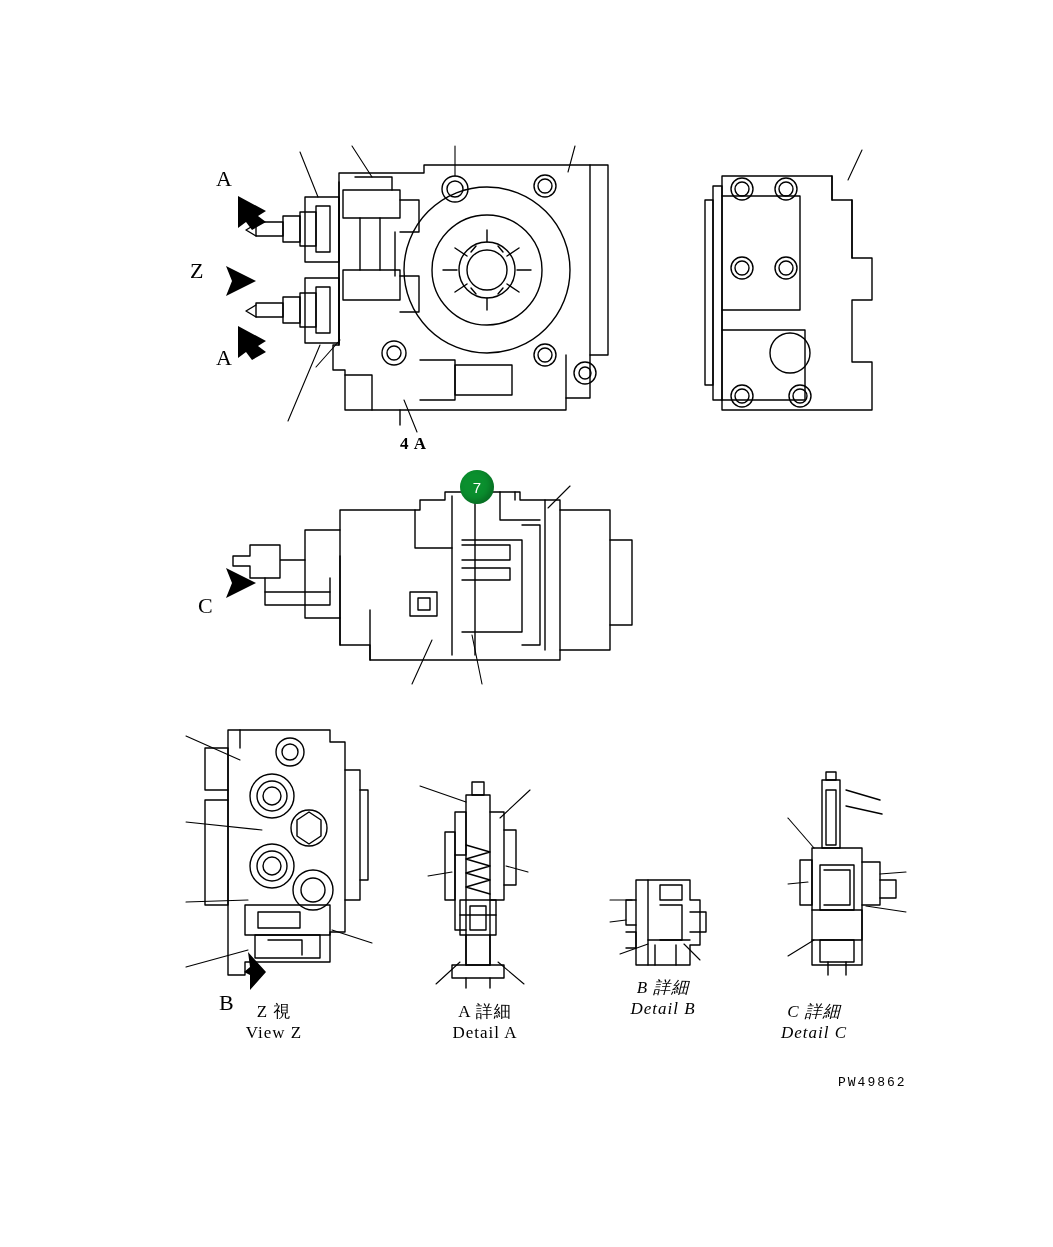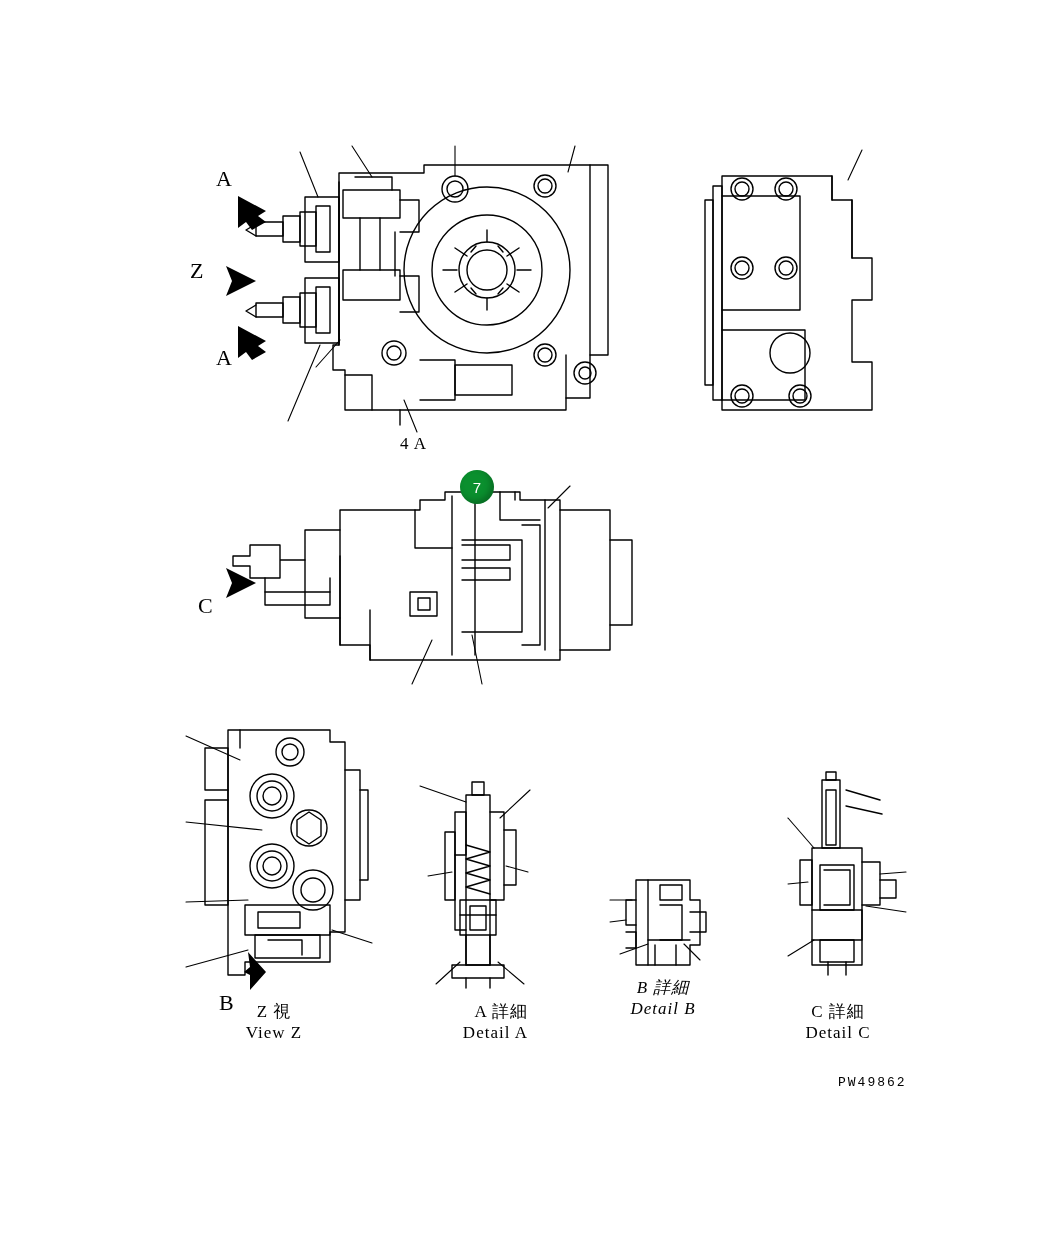--- a/index.html
+++ b/index.html
@@ -34,20 +34,21 @@
     line-height: 1.15;
     color: #000;
   }
   .lbl-big {
     font-size: 22px;
     letter-spacing: 1px;
   }
   .lbl-mid {
     font-size: 17px;
     letter-spacing: 1px;
+    font-weight: bold;
   }
   .lbl-code {
     font-family: "Liberation Mono", monospace;
     font-size: 13px;
     letter-spacing: 2px;
   }
   .callout {
     position: absolute;
     width: 34px;
     height: 34px;
@@ -321,30 +322,30 @@
 
   <div class="lbl lbl-big" style="left:219px; top:990px;">B</div>
 
   <div class="lbl lbl-mid" style="left:400px; top:434px;">4 A</div>
 
   <div class="caption-block" style="left:214px; top:1000px; width:120px;">
     <span class="jp">Z 視</span>
     <span class="en">View Z</span>
   </div>
 
-  <div class="caption-block" style="left:408px; top:1000px; width:120px;text-align:right;">
+  <div class="caption-block" style="left:425px; top:1000px; width:120px;">
     <span class="jp">A 詳細</span>
     <span class="en">Detail A</span>
   </div>
 
   <div class="caption-block" style="left:603px; top:976px; width:120px;font-style:italic;">
     <span class="jp">B 詳細</span>
     <span class="en">Detail B</span>
   </div>
 
-  <div class="caption-block" style="left:778px; top:1000px; width:120px;">
+  <div class="caption-block" style="left:754px; top:1000px; width:120px;font-style:italic;">
     <span class="jp">C 詳細</span>
     <span class="en">Detail C</span>
   </div>
 
   <div class="lbl lbl-code" style="left:838px; top:1076px;">PW49862</div>
 
 </div>
 
 </body></html>

